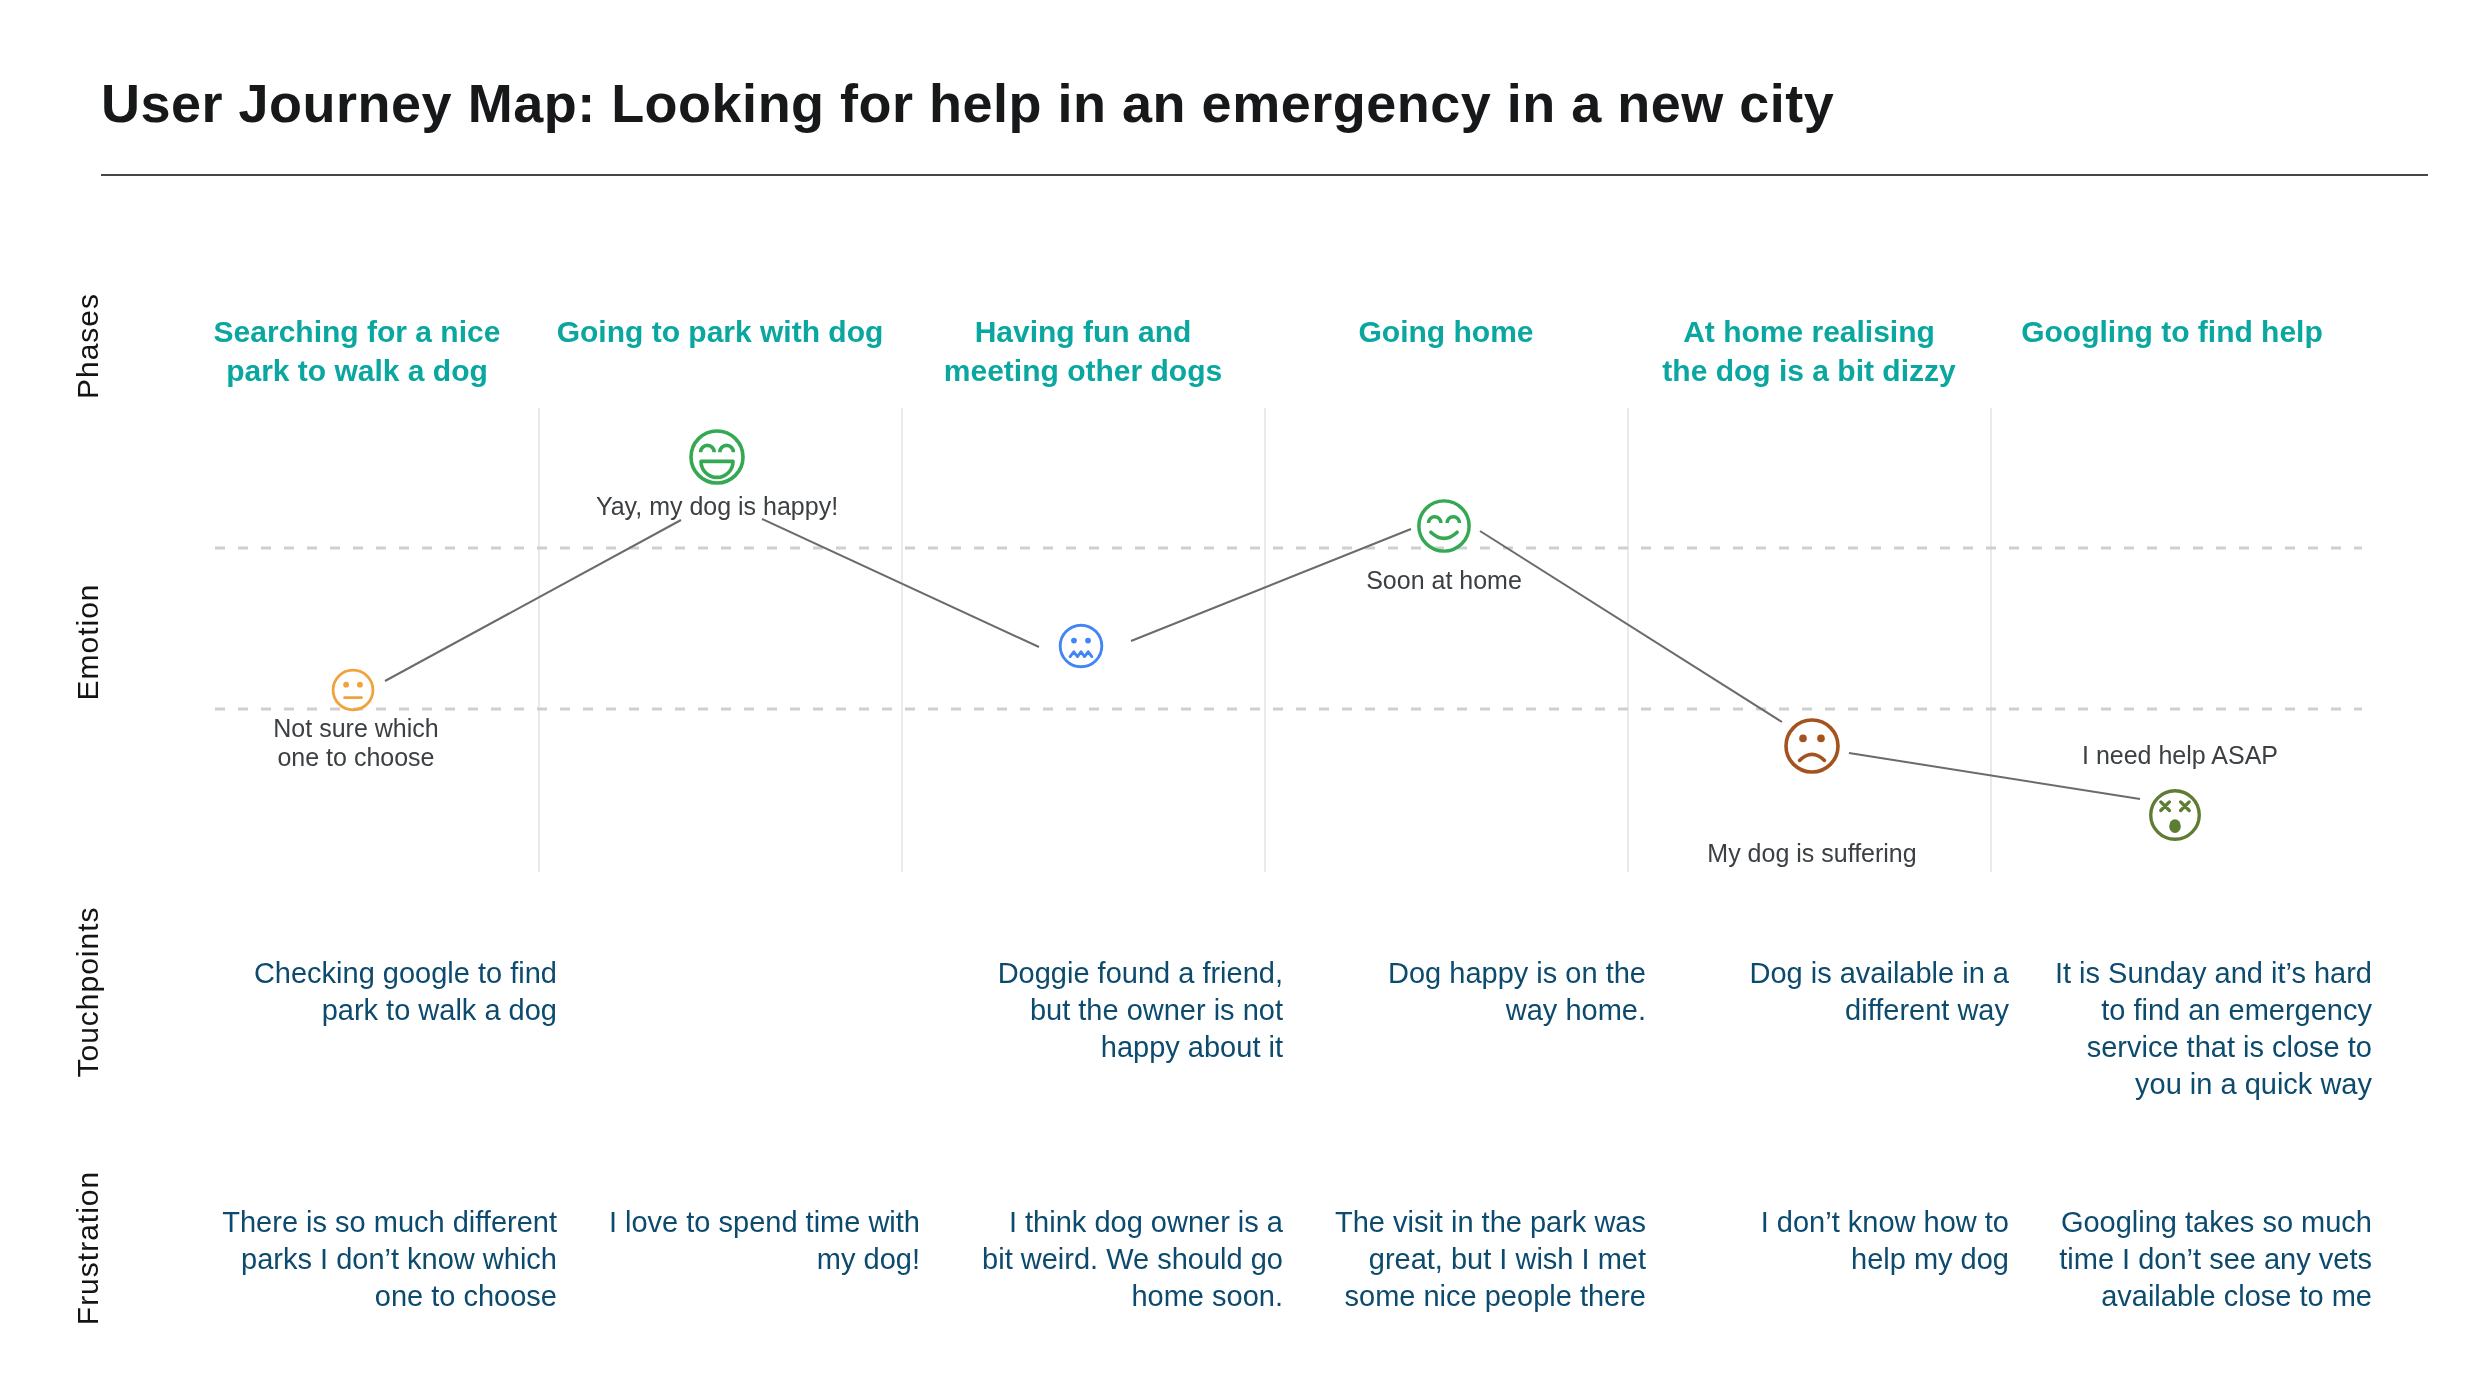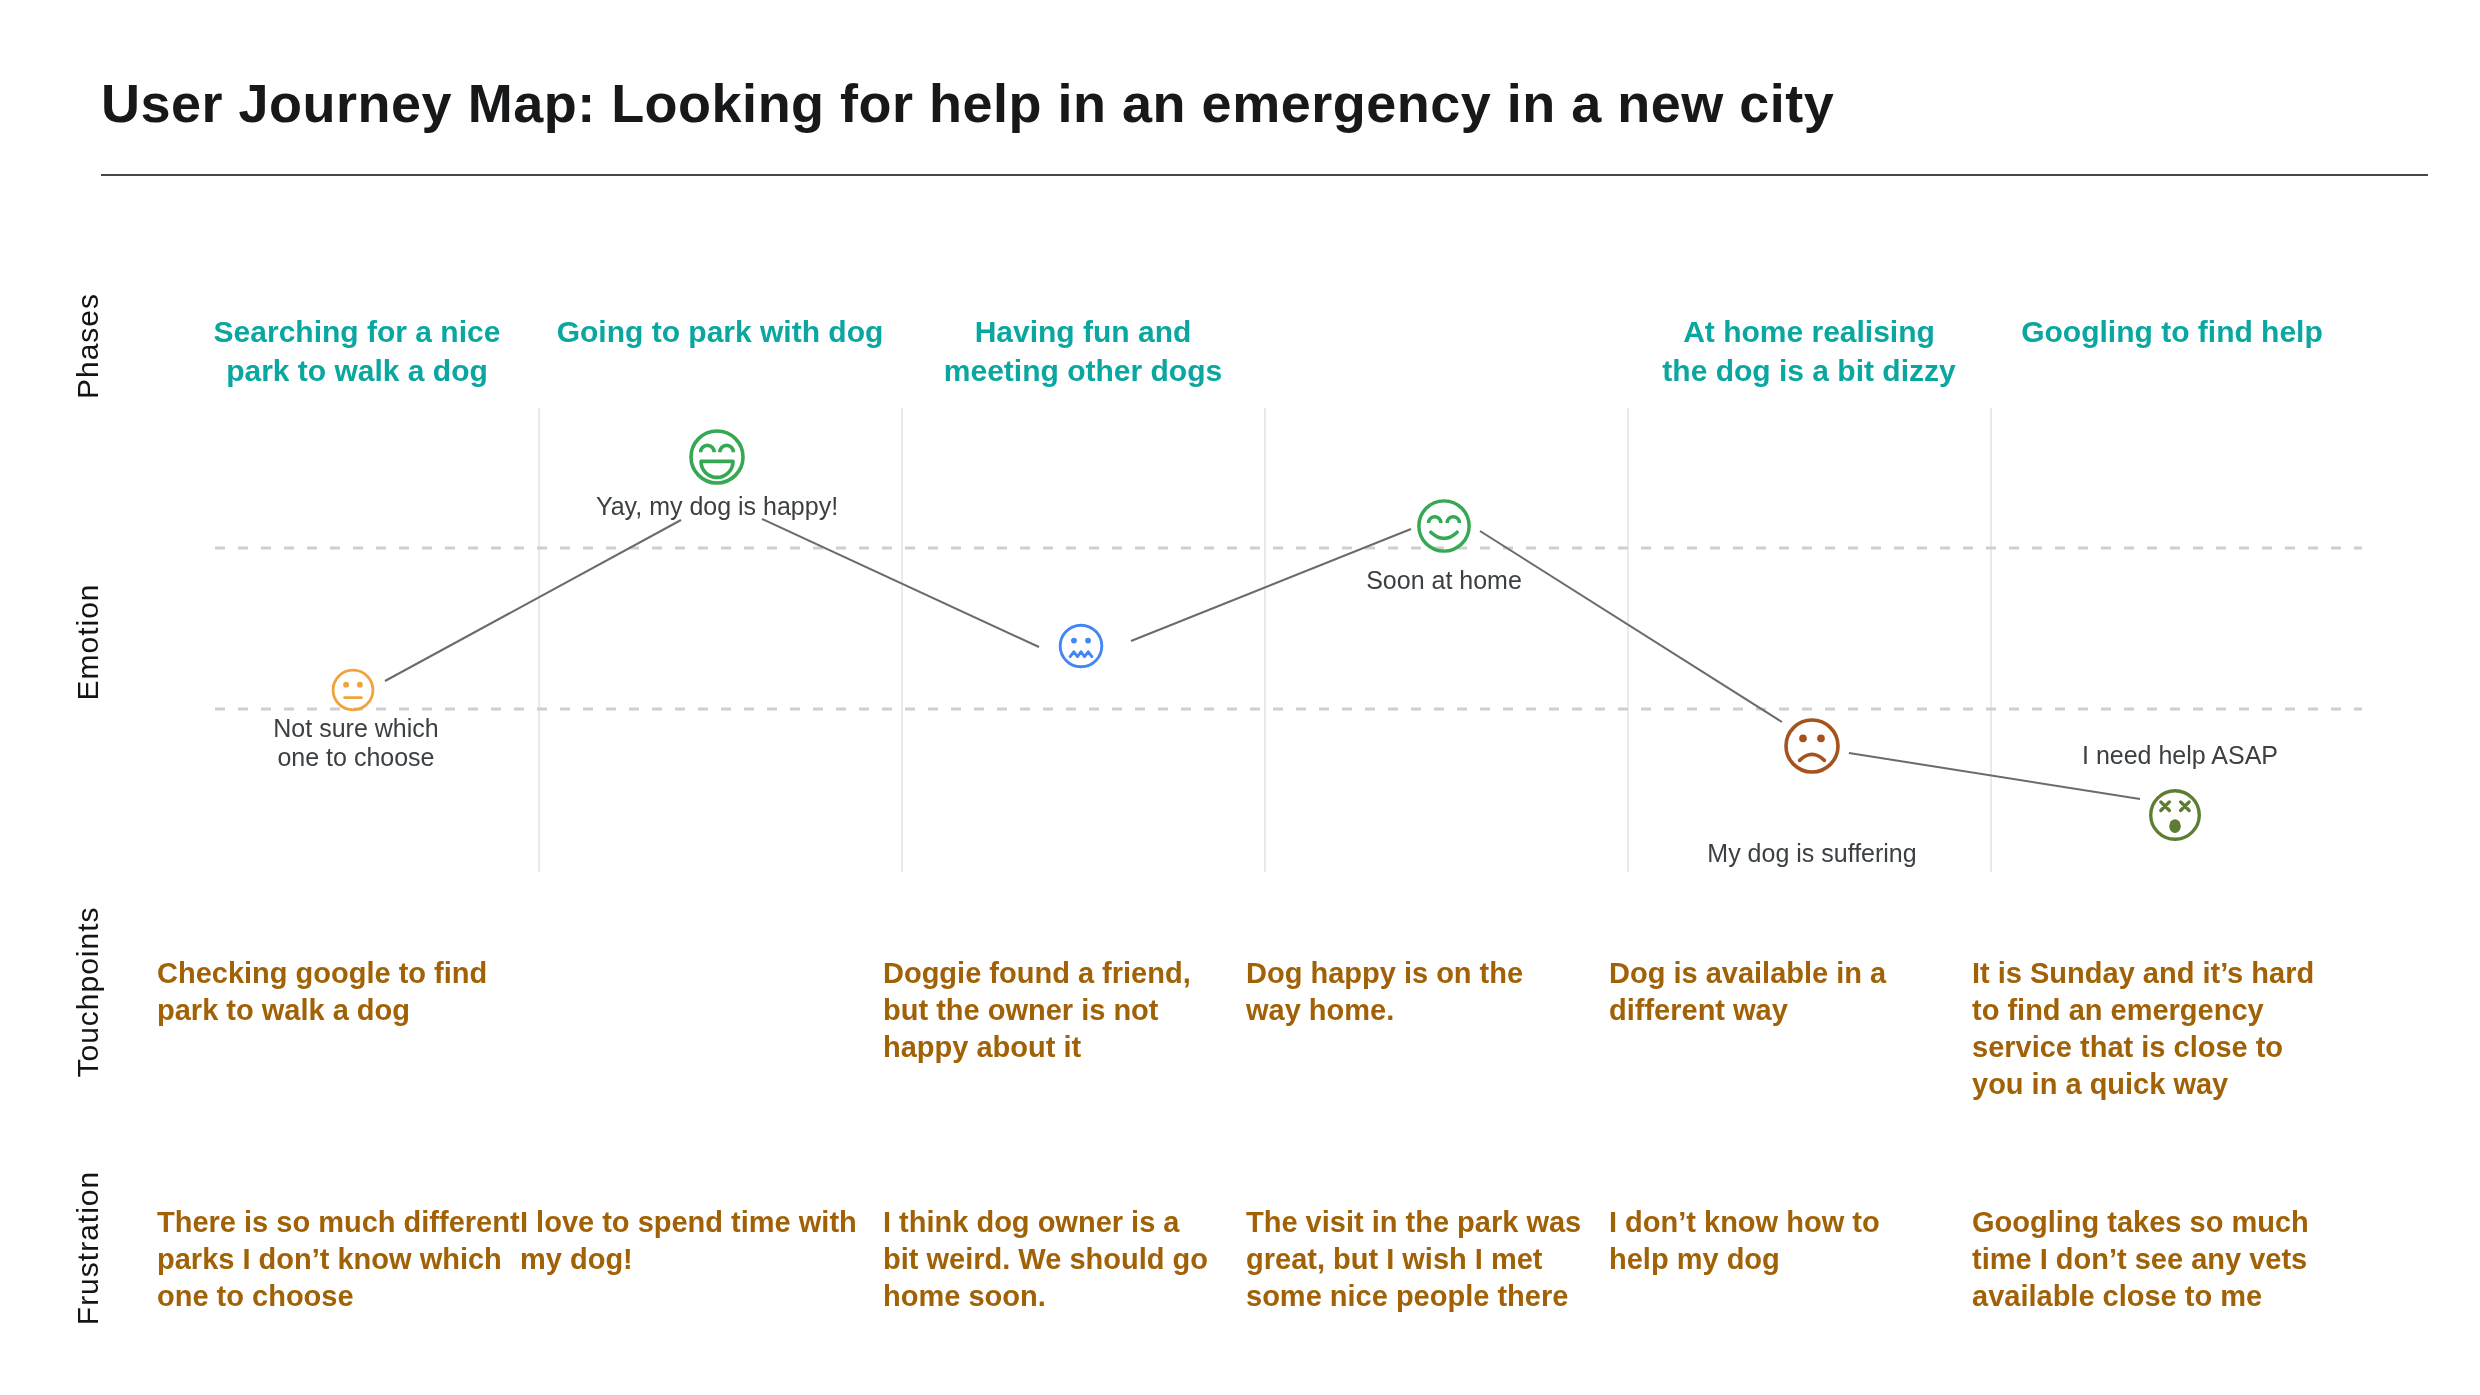--- a/index.html
+++ b/index.html
@@ -40,42 +40,43 @@
   .emo-2 { color:#34a853; }
   .emo-3 { color:#4285f4; }
   .emo-4 { color:#34a853; }
   .emo-5 { color:#a5531e; }
   .emo-6 { color:#5e7d33; }
   .emo-label {
     position:absolute; width:400px; margin-left:-200px; text-align:center;
     font-size:25px; line-height:29px; color:#3c4043; white-space:pre-line;
   }
   .cell {
-    position:absolute; width:400px; margin-left:-200px; text-align:left;
-    font-size:29px; line-height:37px; color:#a16207; white-space:pre-line;font-weight:bold;
+    position:absolute; width:400px; margin-left:-200px; text-align:right;
+    font-size:29px; line-height:37px; color:#0c4a6e; white-space:pre-line;
   }
 </style>
 </head>
 <body>
 
 <div class="canvas">
 
   <h1 class="title">User Journey Map: Looking for help in an emergency in a new city</h1>
   <div class="title-rule"></div>
 
   <div class="row-label" style="top:346px"><span>Phases</span></div>
   <div class="row-label" style="top:642px"><span>Emotion</span></div>
   <div class="row-label" style="top:992px"><span>Touchpoints</span></div>
   <div class="row-label" style="top:1248px"><span>Frustration</span></div>
 
   <div class="phase" style="left:357px">Searching for a nice
 park to walk a dog</div>
   <div class="phase" style="left:720px">Going to park with dog</div>
   <div class="phase" style="left:1083px">Having fun and
 meeting other dogs</div>
+  <div class="phase" style="left:1446px">Going home</div>
   <div class="phase" style="left:1809px">At home realising
 the dog is a bit dizzy</div>
   <div class="phase" style="left:2172px">Googling to find help</div>
 
   <svg class="lines" width="2480" height="1395" viewBox="0 0 2480 1395">
     <g stroke="#eaeaea" stroke-width="2">
       <line x1="539" y1="408" x2="539" y2="872"></line>
       <line x1="902" y1="408" x2="902" y2="872"></line>
       <line x1="1265" y1="408" x2="1265" y2="872"></line>
       <line x1="1628" y1="408" x2="1628" y2="872"></line>

